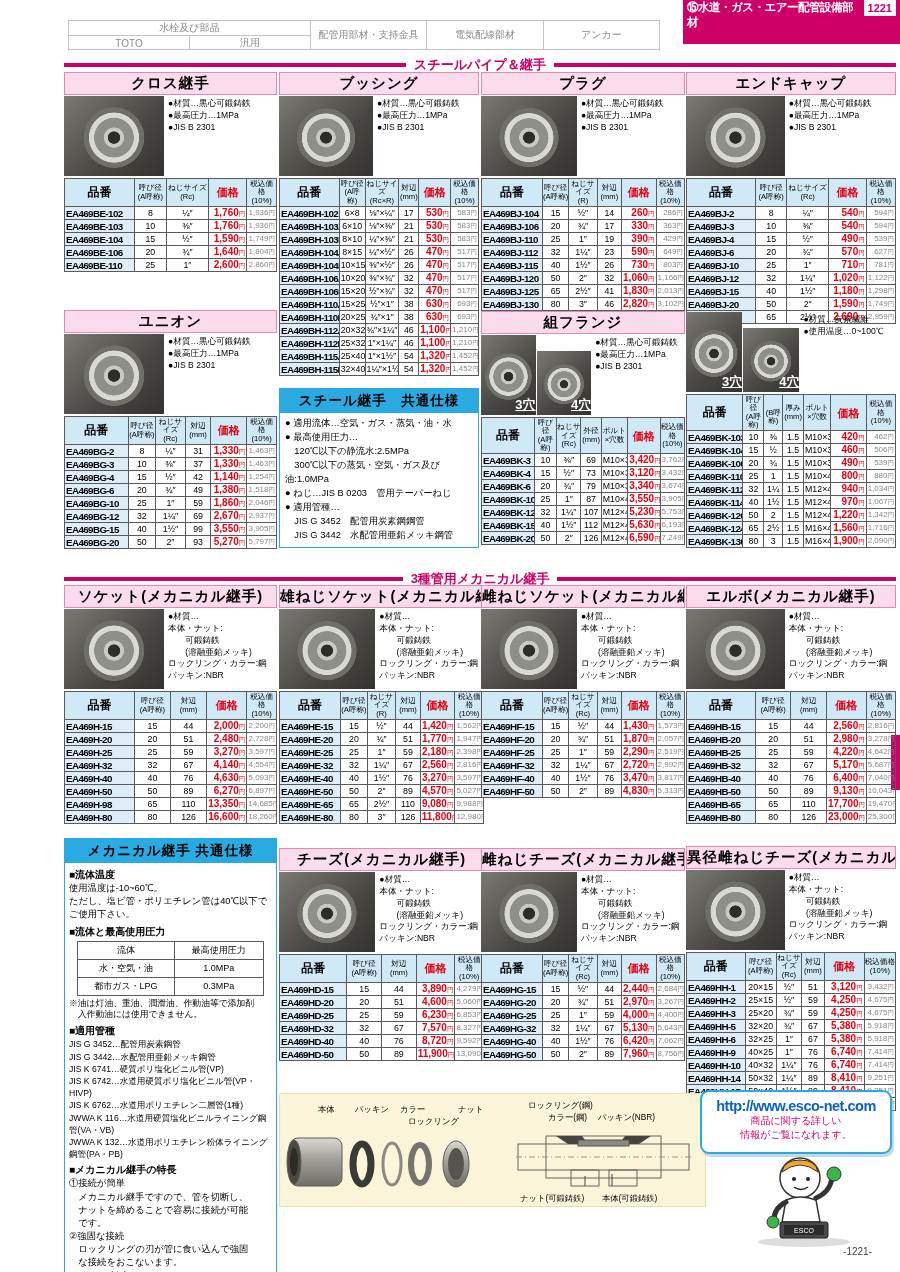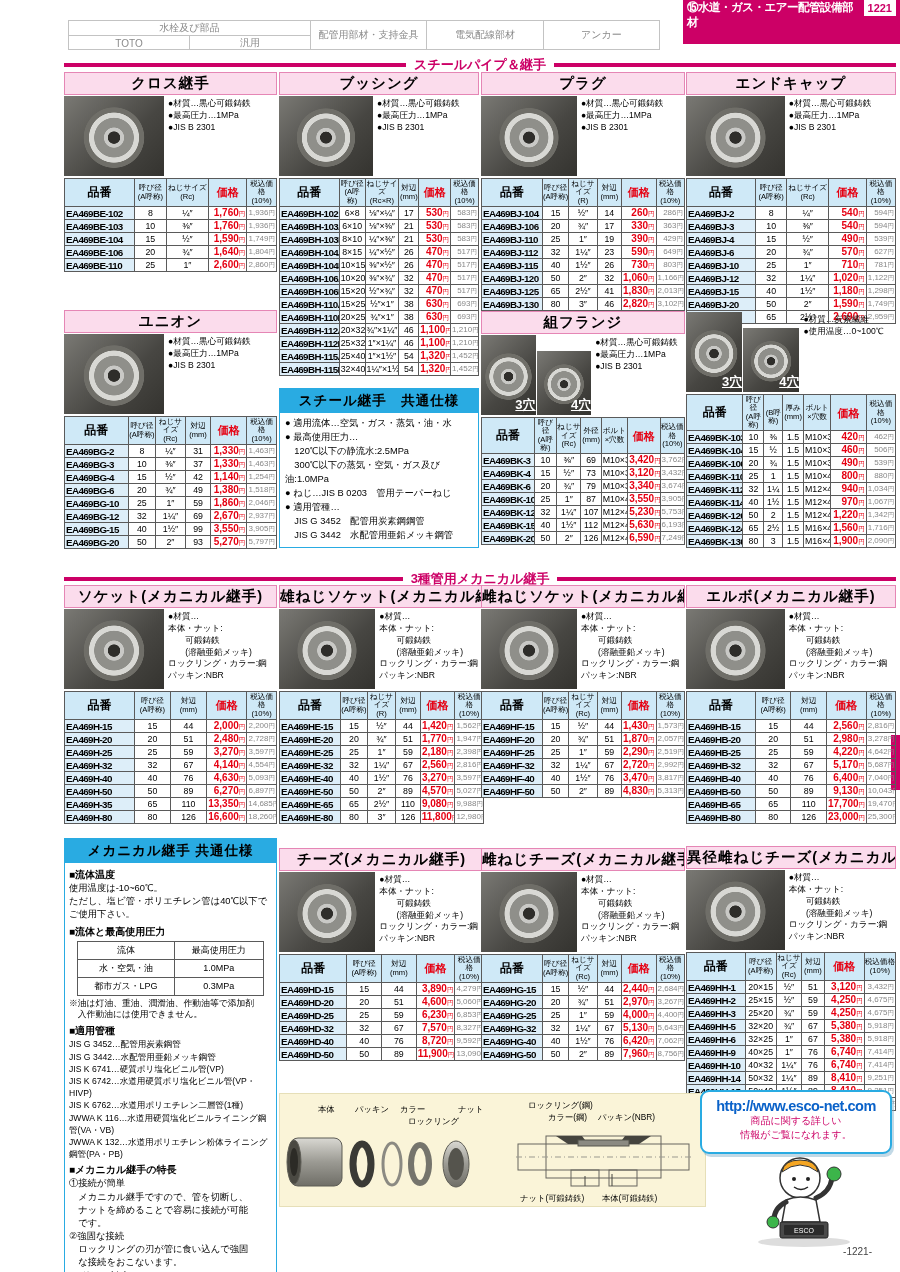--- a/index.html
+++ b/index.html
@@ -918,21 +918,21 @@
           <td class="cell-tax">5,093<span class="yen">円</span></td>
         </tr>
         <tr>
           <td class="cell-code">EA469H-50</td>
           <td class="">50</td>
           <td class="">89</td>
           <td class="cell-price">6,270<span class="yen">円</span></td>
           <td class="cell-tax">6,897<span class="yen">円</span></td>
         </tr>
         <tr>
-          <td class="cell-code">EA469H-35</td>
+          <td class="cell-code">EA469H-98</td>
           <td class="">65</td>
           <td class="">110</td>
           <td class="cell-price">13,350<span class="yen">円</span></td>
           <td class="cell-tax">14,685<span class="yen">円</span></td>
         </tr>
         <tr>
           <td class="cell-code">EA469H-80</td>
           <td class="">80</td>
           <td class="">126</td>
           <td class="cell-price">16,600<span class="yen">円</span></td>

